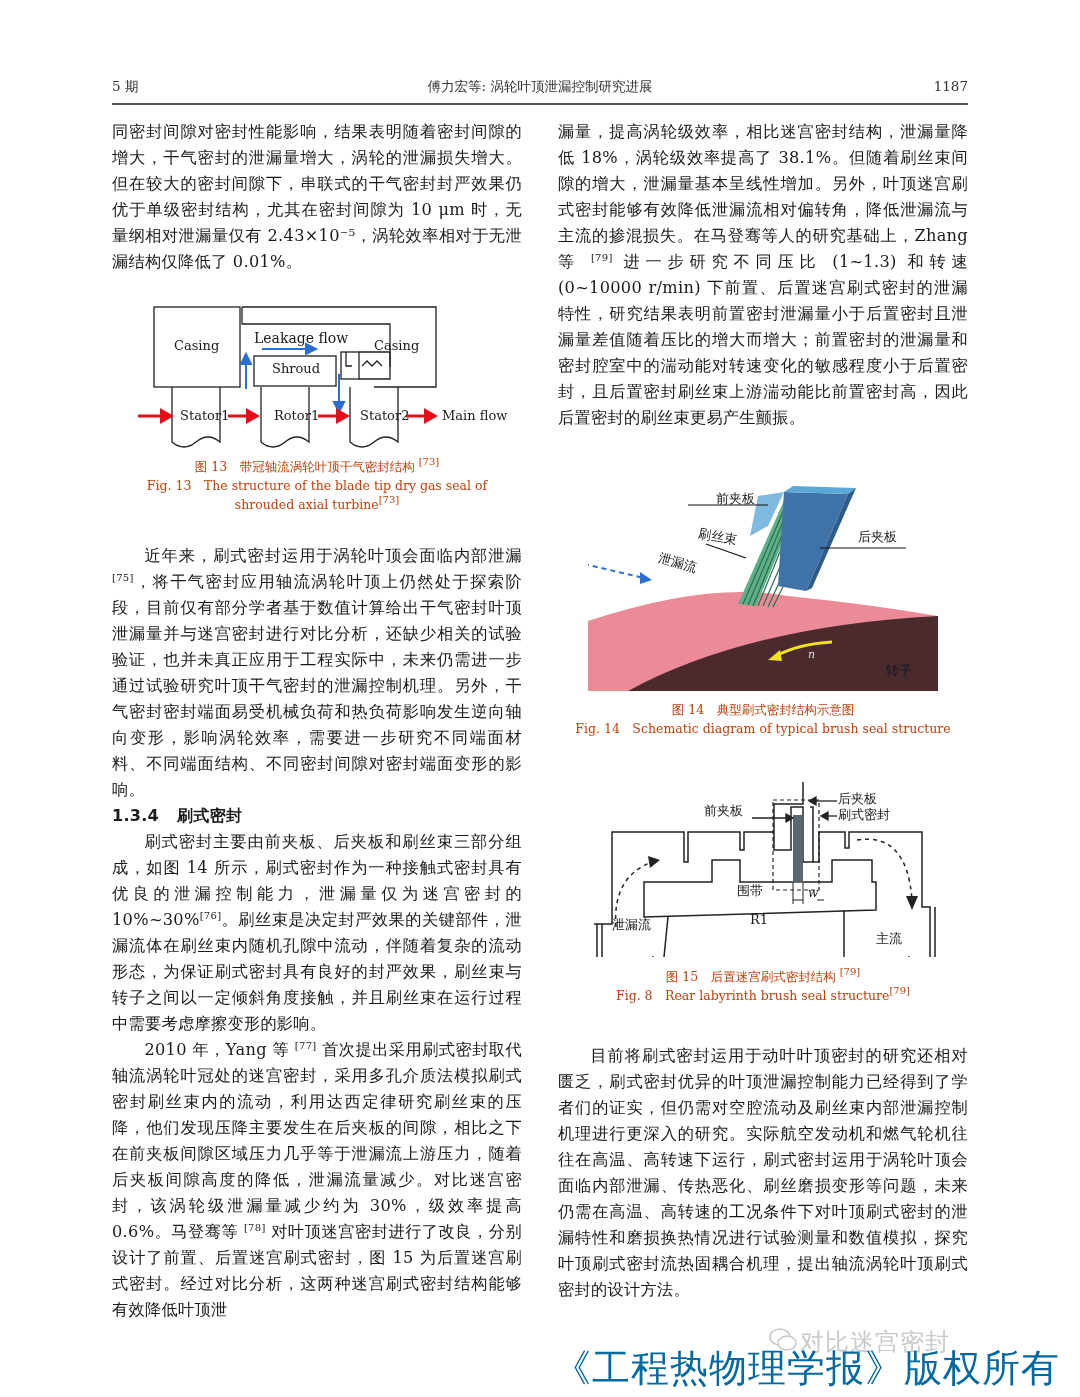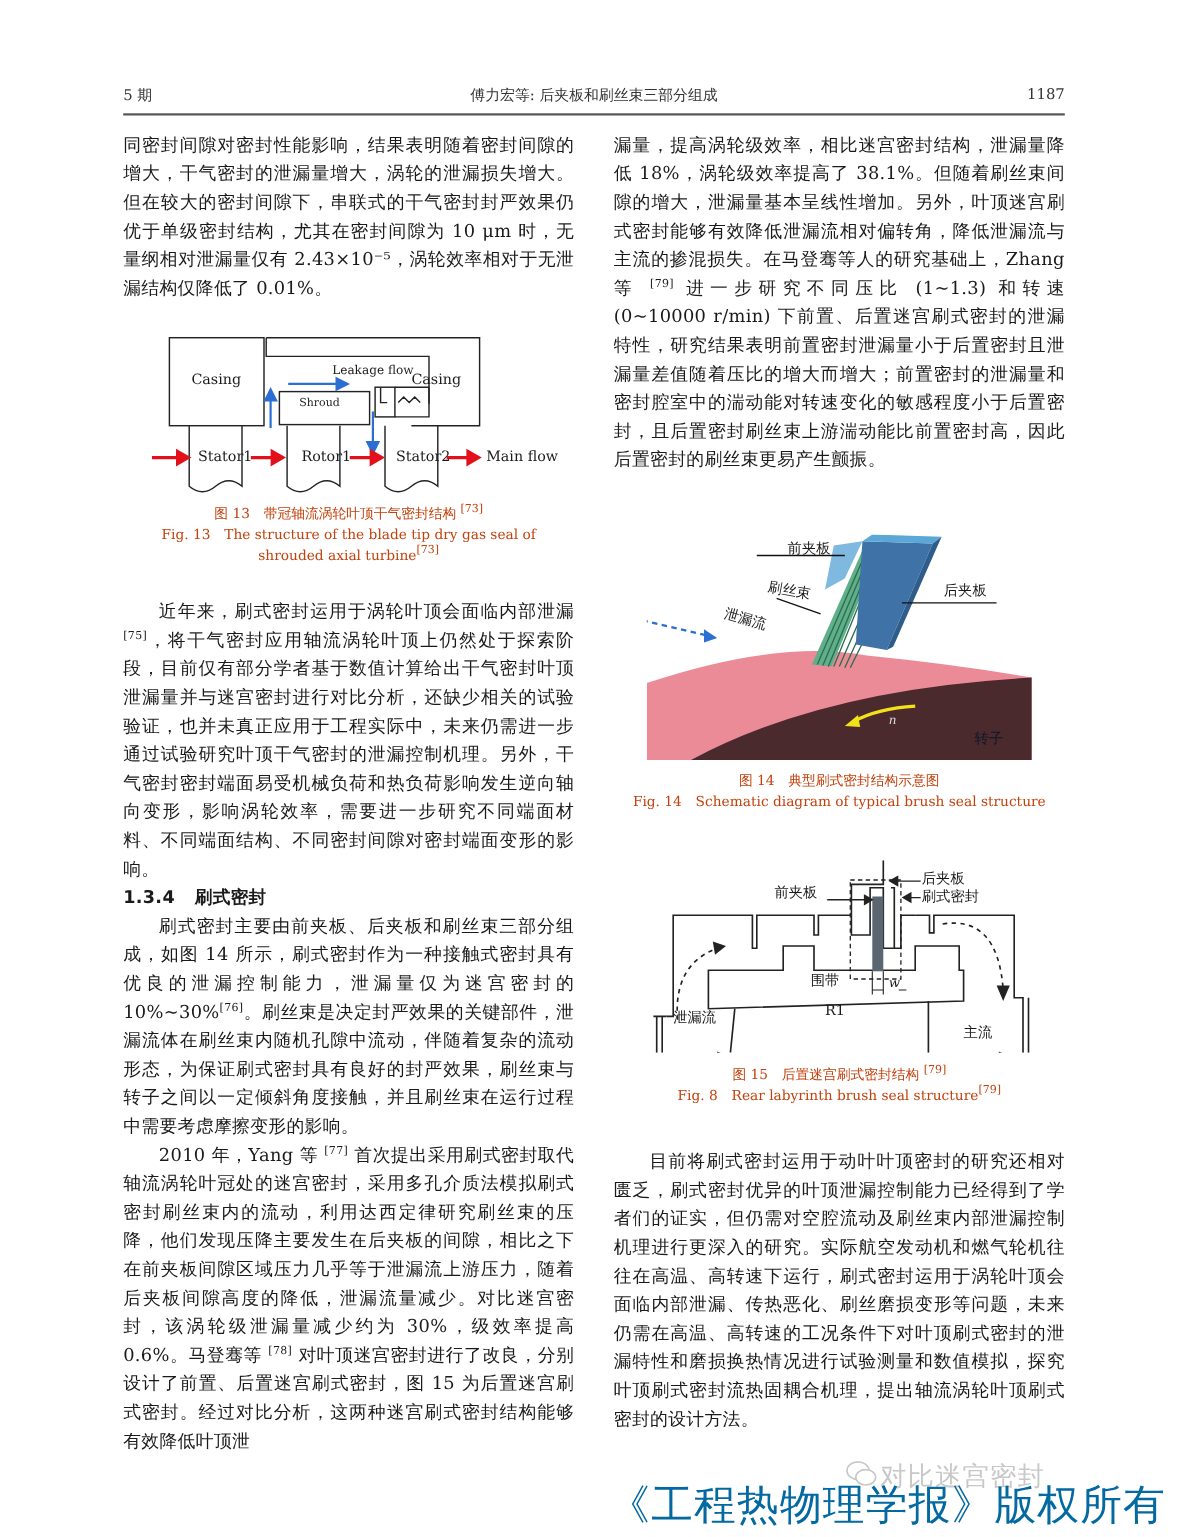--- a/index.html
+++ b/index.html
@@ -26,21 +26,21 @@
 
   .watermark { position: absolute; left: 800px; top: 1326px; font-family: "DejaVu Sans", sans-serif; font-size: 24px; color: #c8c8c8; letter-spacing: 1px; }
   .wm-icon { position: absolute; left: 768px; top: 1326px; width: 30px; height: 28px; }
   .copyright { position: absolute; left: 553px; top: 1344px; font-family: "DejaVu Sans", sans-serif; font-size: 38px; line-height: 48px; color: #0369a1; letter-spacing: 1px; white-space: nowrap; }
 </style>
 </head>
 <body>
 
 <div class="running-head">
   <span class="left">5 期</span>
-  <span class="center">傅力宏等: 后夹板和刷丝束三部分组成</span>
+  <span class="center">傅力宏等: 涡轮叶顶泄漏控制研究进展</span>
   <span class="right">1187</span>
 </div>
 <div class="head-rule"></div>
 
 <div class="col" style="left:112px; top:119px;">
   <p>同密封间隙对密封性能影响，结果表明随着密封间隙的增大，干气密封的泄漏量增大，涡轮的泄漏损失增大。但在较大的密封间隙下，串联式的干气密封封严效果仍优于单级密封结构，尤其在密封间隙为 10 μm 时，无量纲相对泄漏量仅有 2.43×10⁻⁵，涡轮效率相对于无泄漏结构仅降低了 0.01%。</p>
 </div>
 
 <div class="fig" style="left:138px; top:304px; width:384px; height:152px;">
   <svg width="384" height="152" viewBox="0 0 384 152">
@@ -72,22 +72,22 @@
       <line x1="90" y1="112" x2="110" y2="112"></line>
         <polygon points="108,104 122,112 108,120" stroke="none"></polygon>
       <line x1="180" y1="112" x2="200" y2="112"></line>
         <polygon points="198,104 212,112 198,120" stroke="none"></polygon>
       <line x1="268" y1="112" x2="288" y2="112"></line>
         <polygon points="286,104 300,112 286,120" stroke="none"></polygon>
     </g>
   </svg>
   <span style="position:absolute; left:36px; top:34px; font-size:13px;">Casing</span>
   <span style="position:absolute; left:236px; top:34px; font-size:13px;">Casing</span>
-  <span style="position:absolute; left:116px; top:26px; font-size:11px;margin-left:48px;">Leakage flow</span>
-  <span style="position:absolute; left:134px; top:57px; font-size:10px;">Shroud</span>
+  <span style="position:absolute; left:116px; top:26px; font-size:14px;">Leakage flow</span>
+  <span style="position:absolute; left:134px; top:57px; font-size:13px;">Shroud</span>
   <span style="position:absolute; left:42px; top:104px; font-size:13px;">Stator1</span>
   <span style="position:absolute; left:136px; top:104px; font-size:13px;">Rotor1</span>
   <span style="position:absolute; left:222px; top:104px; font-size:13px;">Stator2</span>
   <span style="position:absolute; left:304px; top:104px; font-size:13px;">Main flow</span>
 </div>
 <div class="caption" style="left:112px; top:457px; width:410px;">
   <div><span>图 13　带冠轴流涡轮叶顶干气密封结构</span> <sup>[73]</sup></div>
   <div style="padding:0 20px;"><span>Fig. 13　The structure of the blade tip dry gas seal of shrouded axial turbine</span><sup>[73]</sup></div>
 </div>
 

